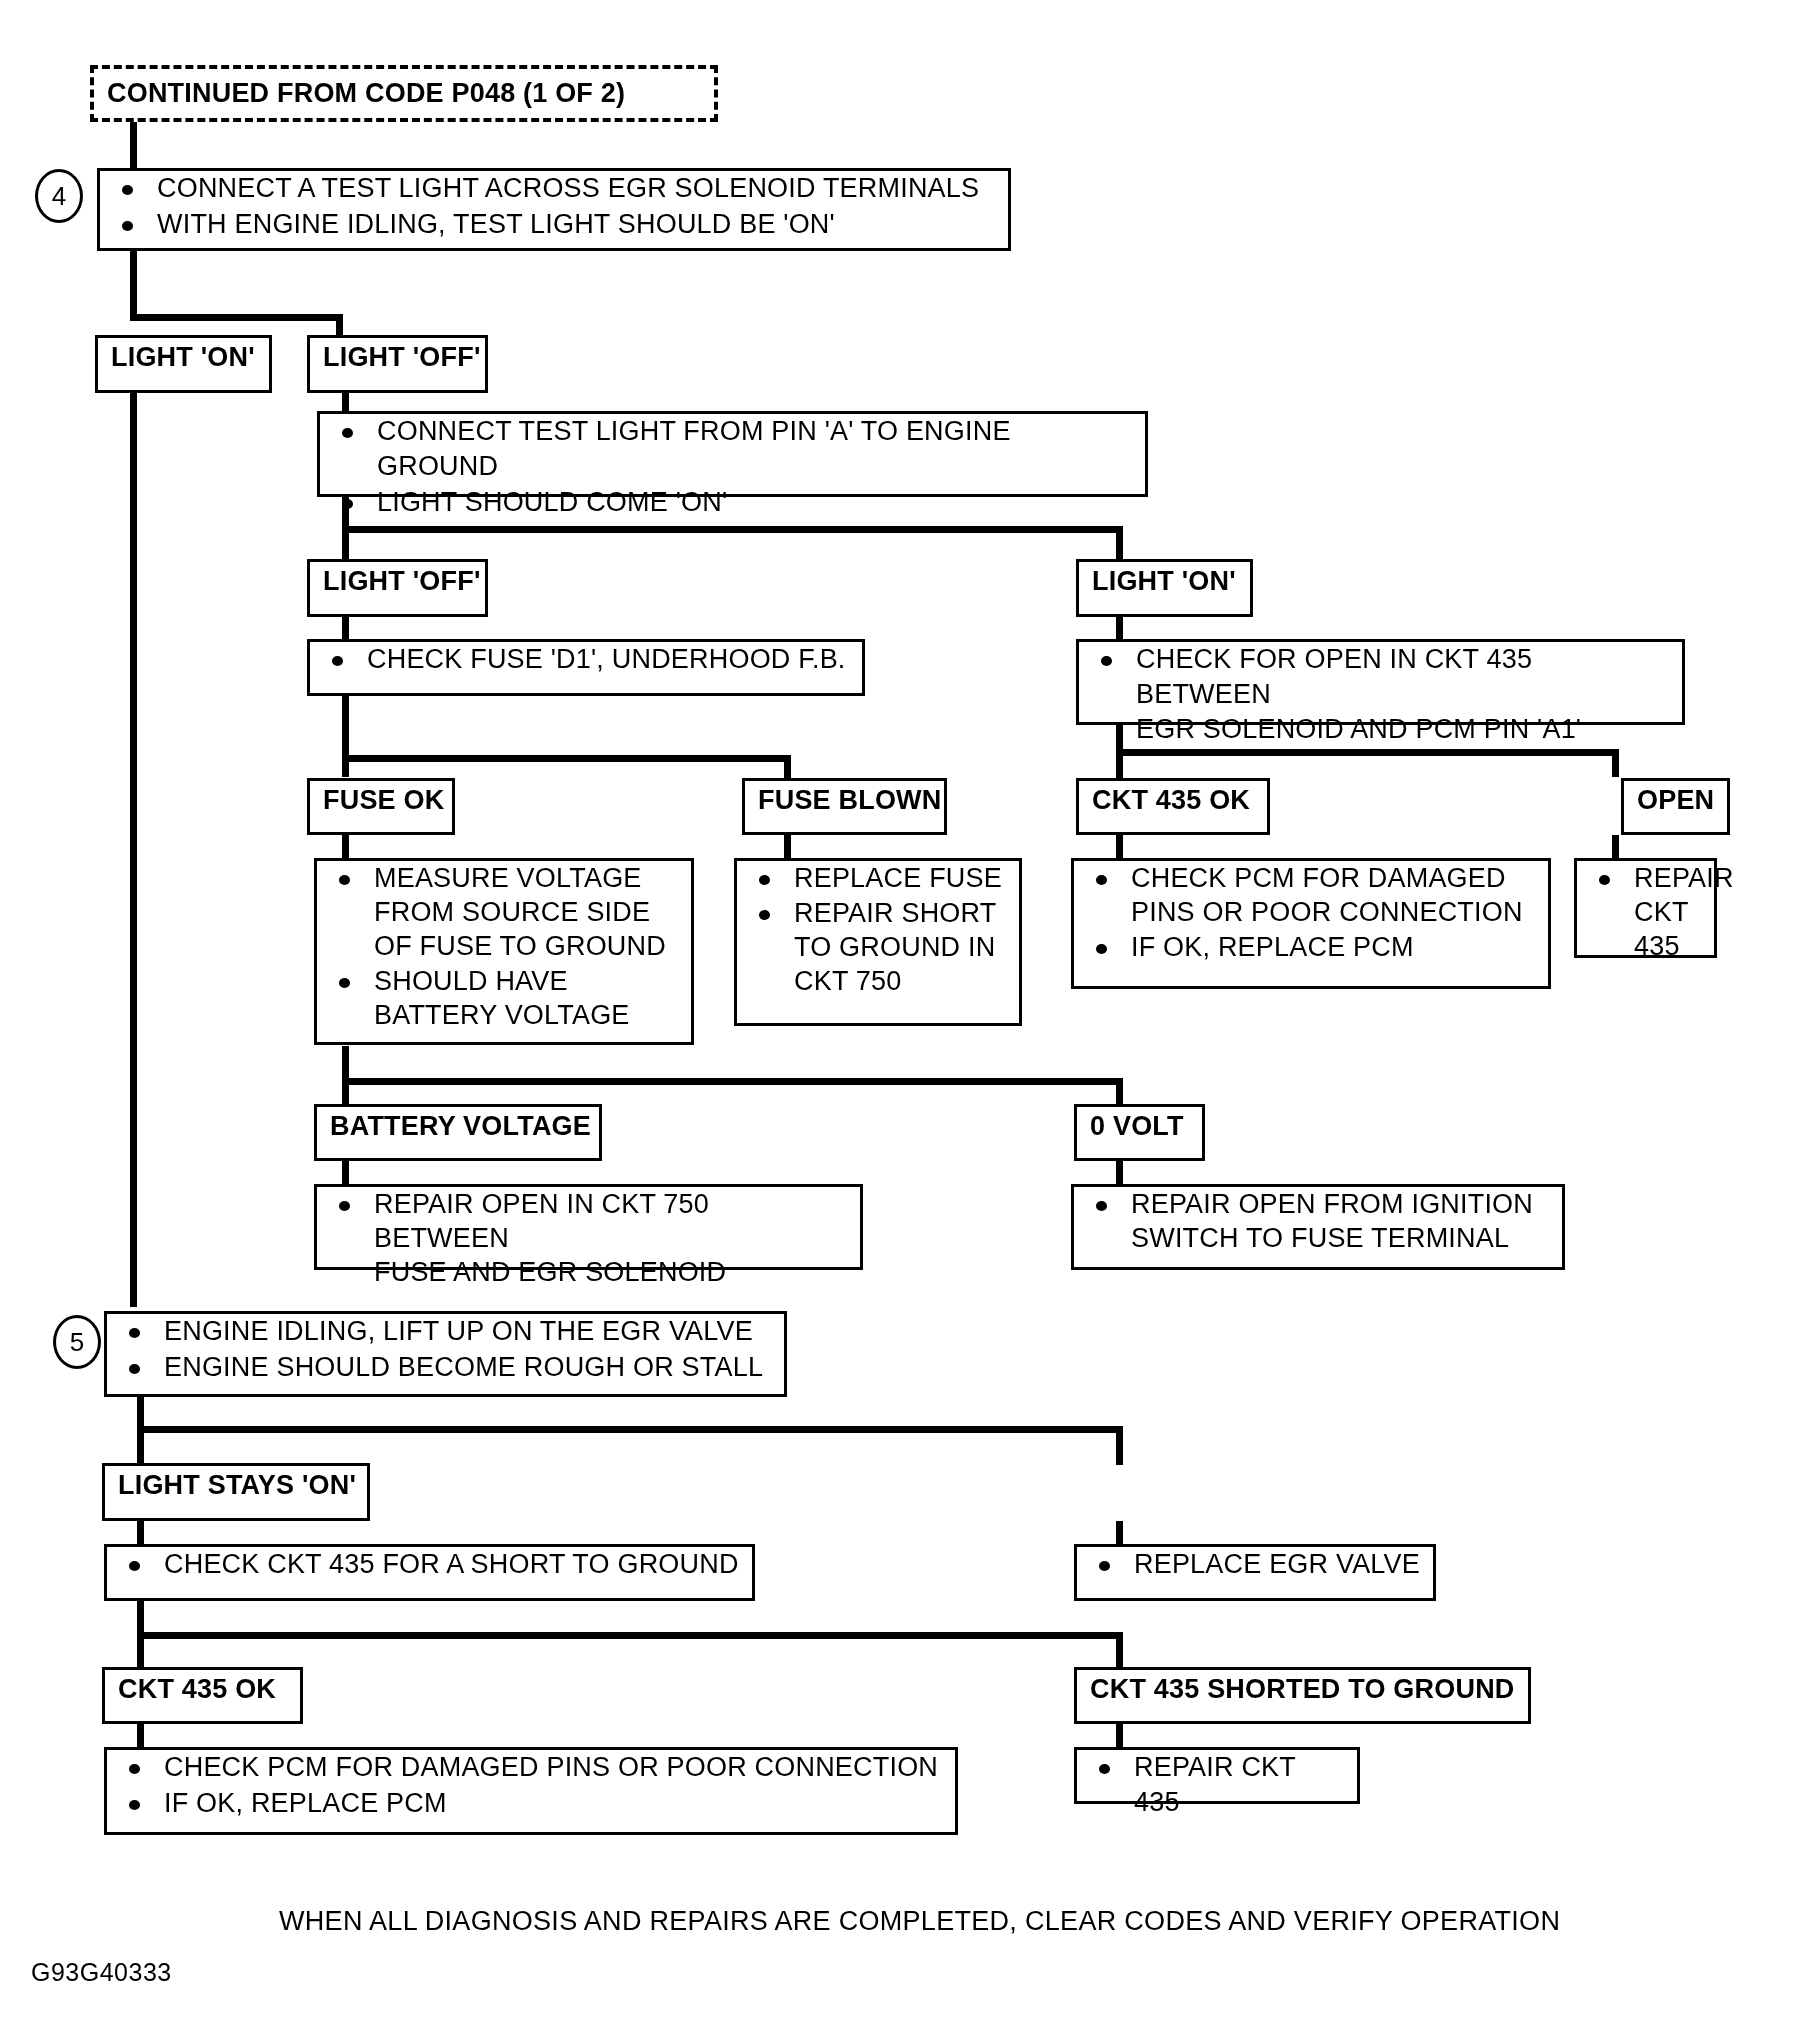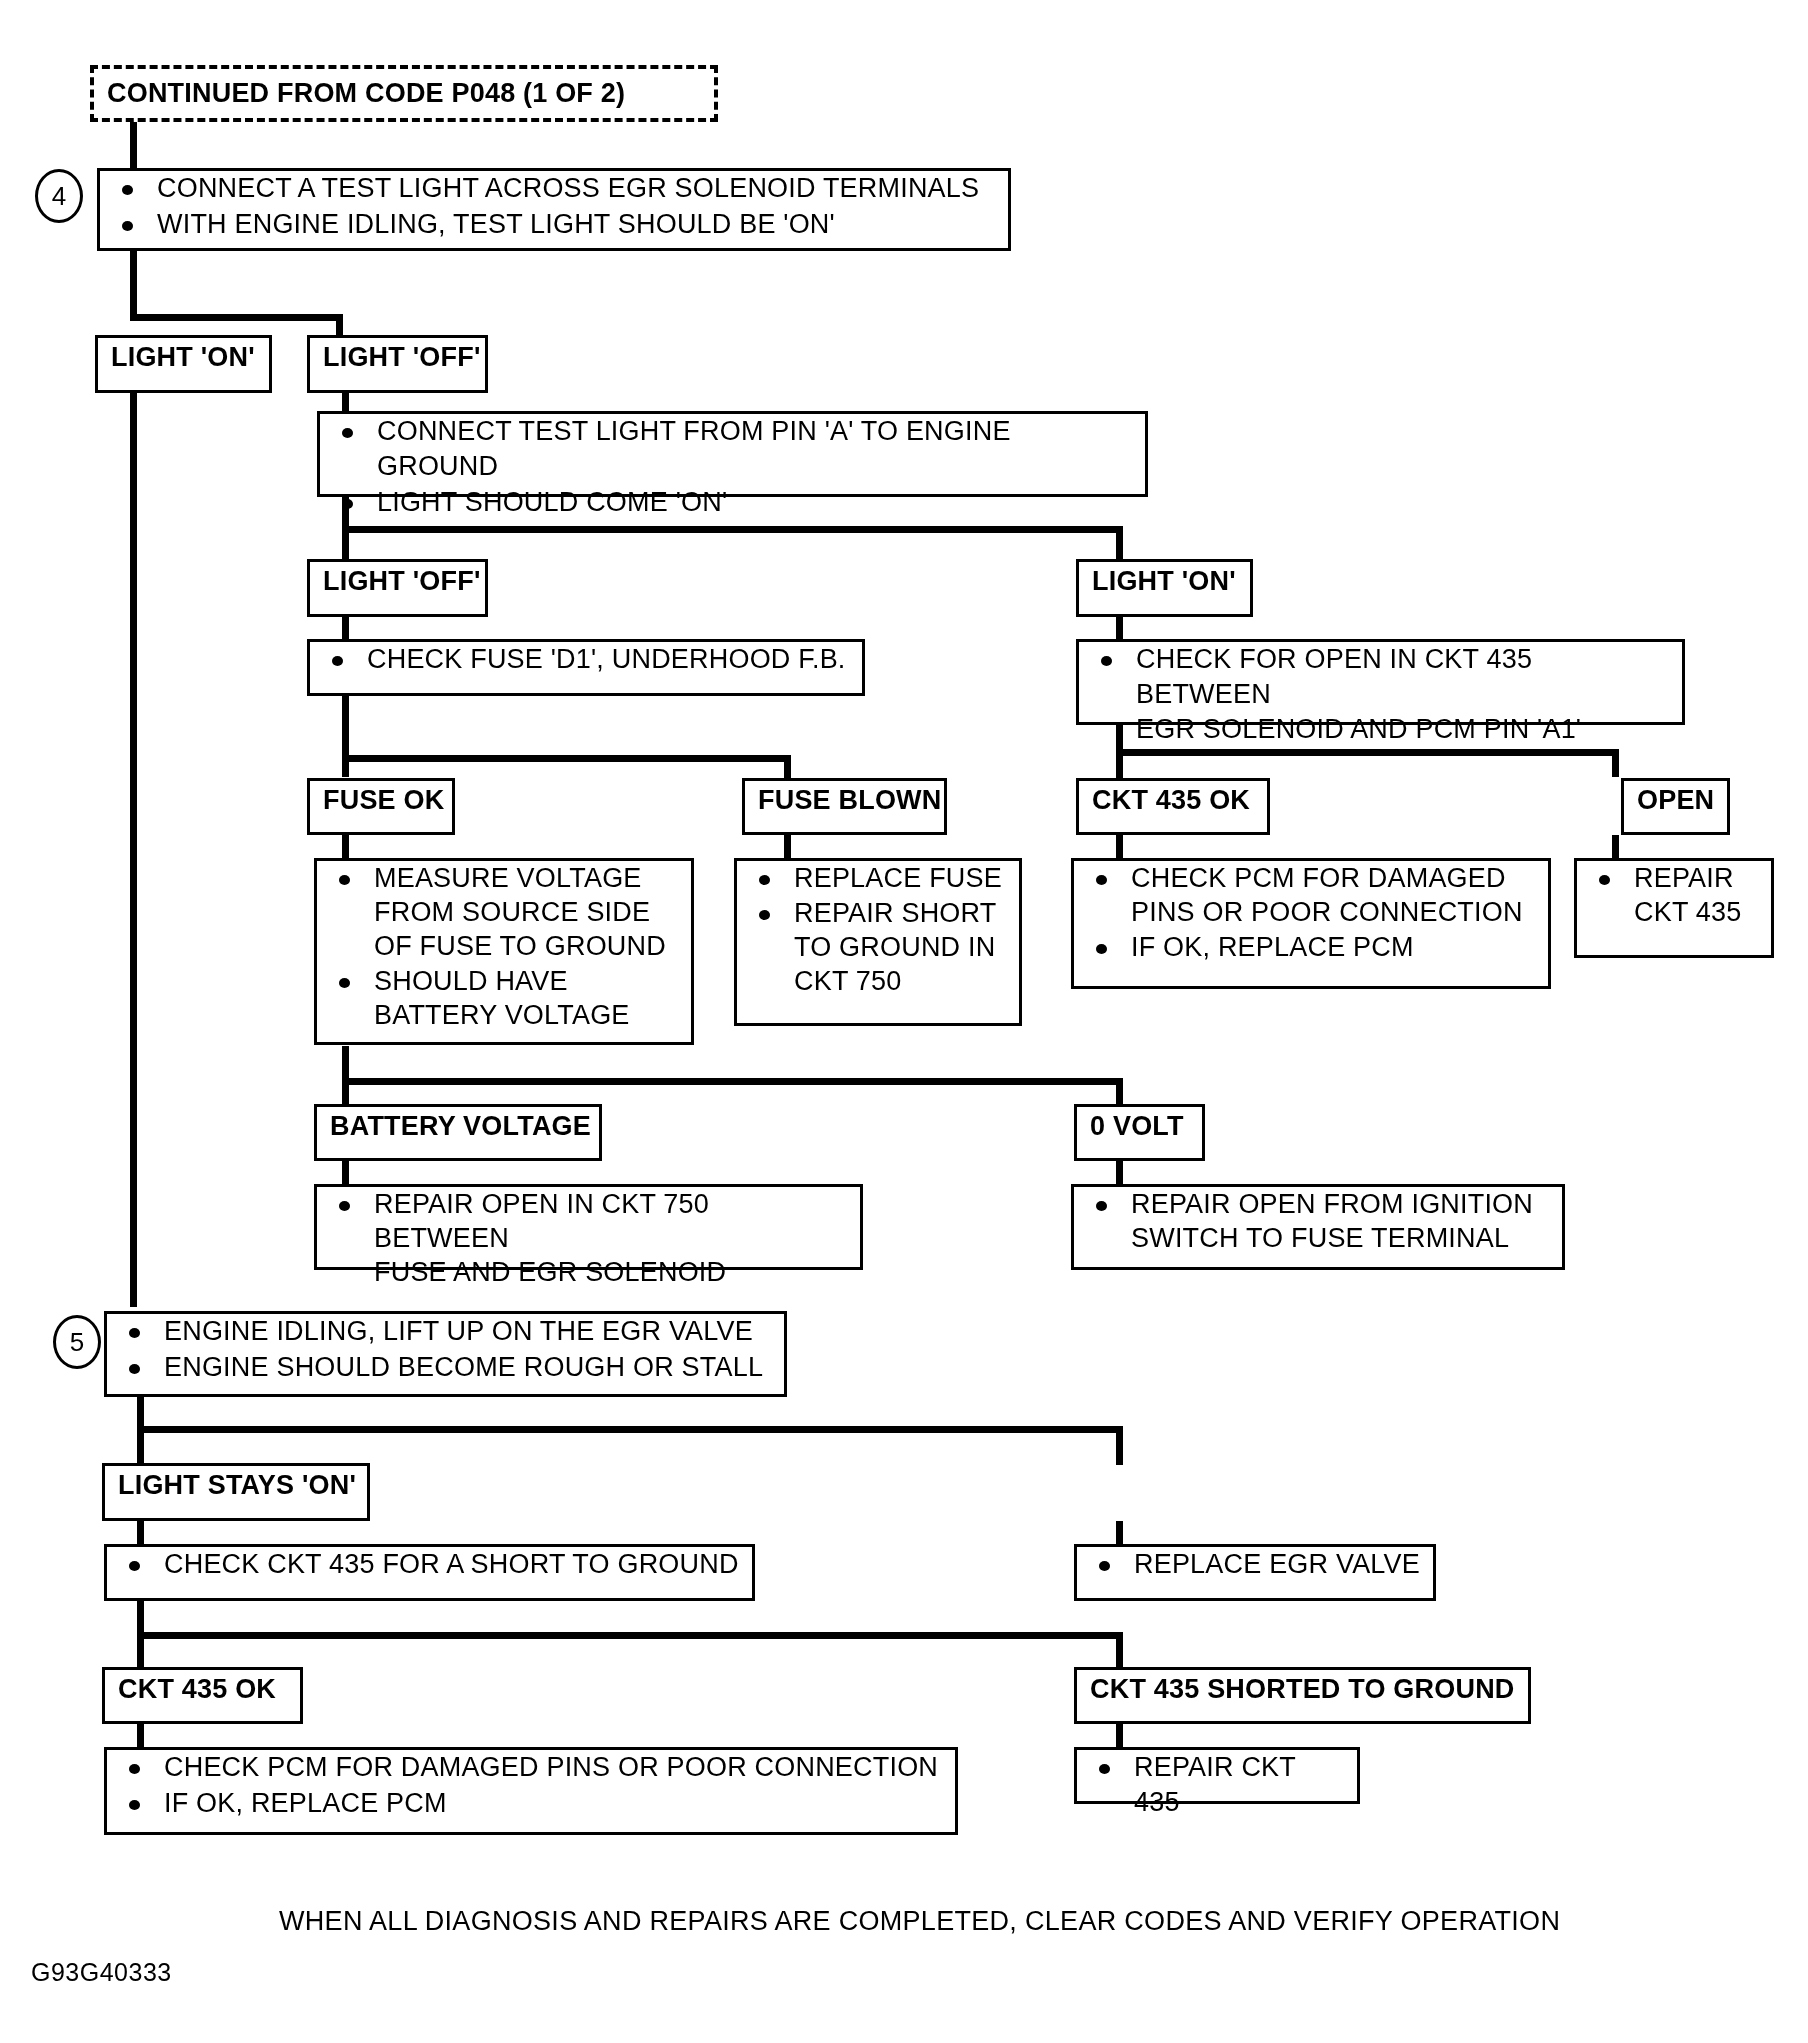--- a/index.html
+++ b/index.html
@@ -220,21 +220,21 @@
   </div>
 
   <div class="box" style="left:1071px; top:858px; width:480px; height:131px;">
     <ul class="bullets tight">
       <li>CHECK PCM FOR DAMAGED
 PINS OR POOR CONNECTION</li>
       <li>IF OK,  REPLACE PCM</li>
     </ul>
   </div>
 
-  <div class="box" style="left:1574px; top:858px; width:200px; height:100px;">
+  <div class="box" style="left:1574px; top:858px; width:143px; height:100px;">
     <ul class="bullets tight">
       <li>REPAIR
 CKT 435</li>
     </ul>
   </div>
 
   <div class="ln" style="left:342px; top:1046px; width:6.5px; height:78px;"></div>
   <div class="ln" style="left:342px; top:1078px; width:780px; height:6.5px;"></div>
   <div class="ln" style="left:1116px; top:1078px; width:6.5px; height:29px;"></div>
 

